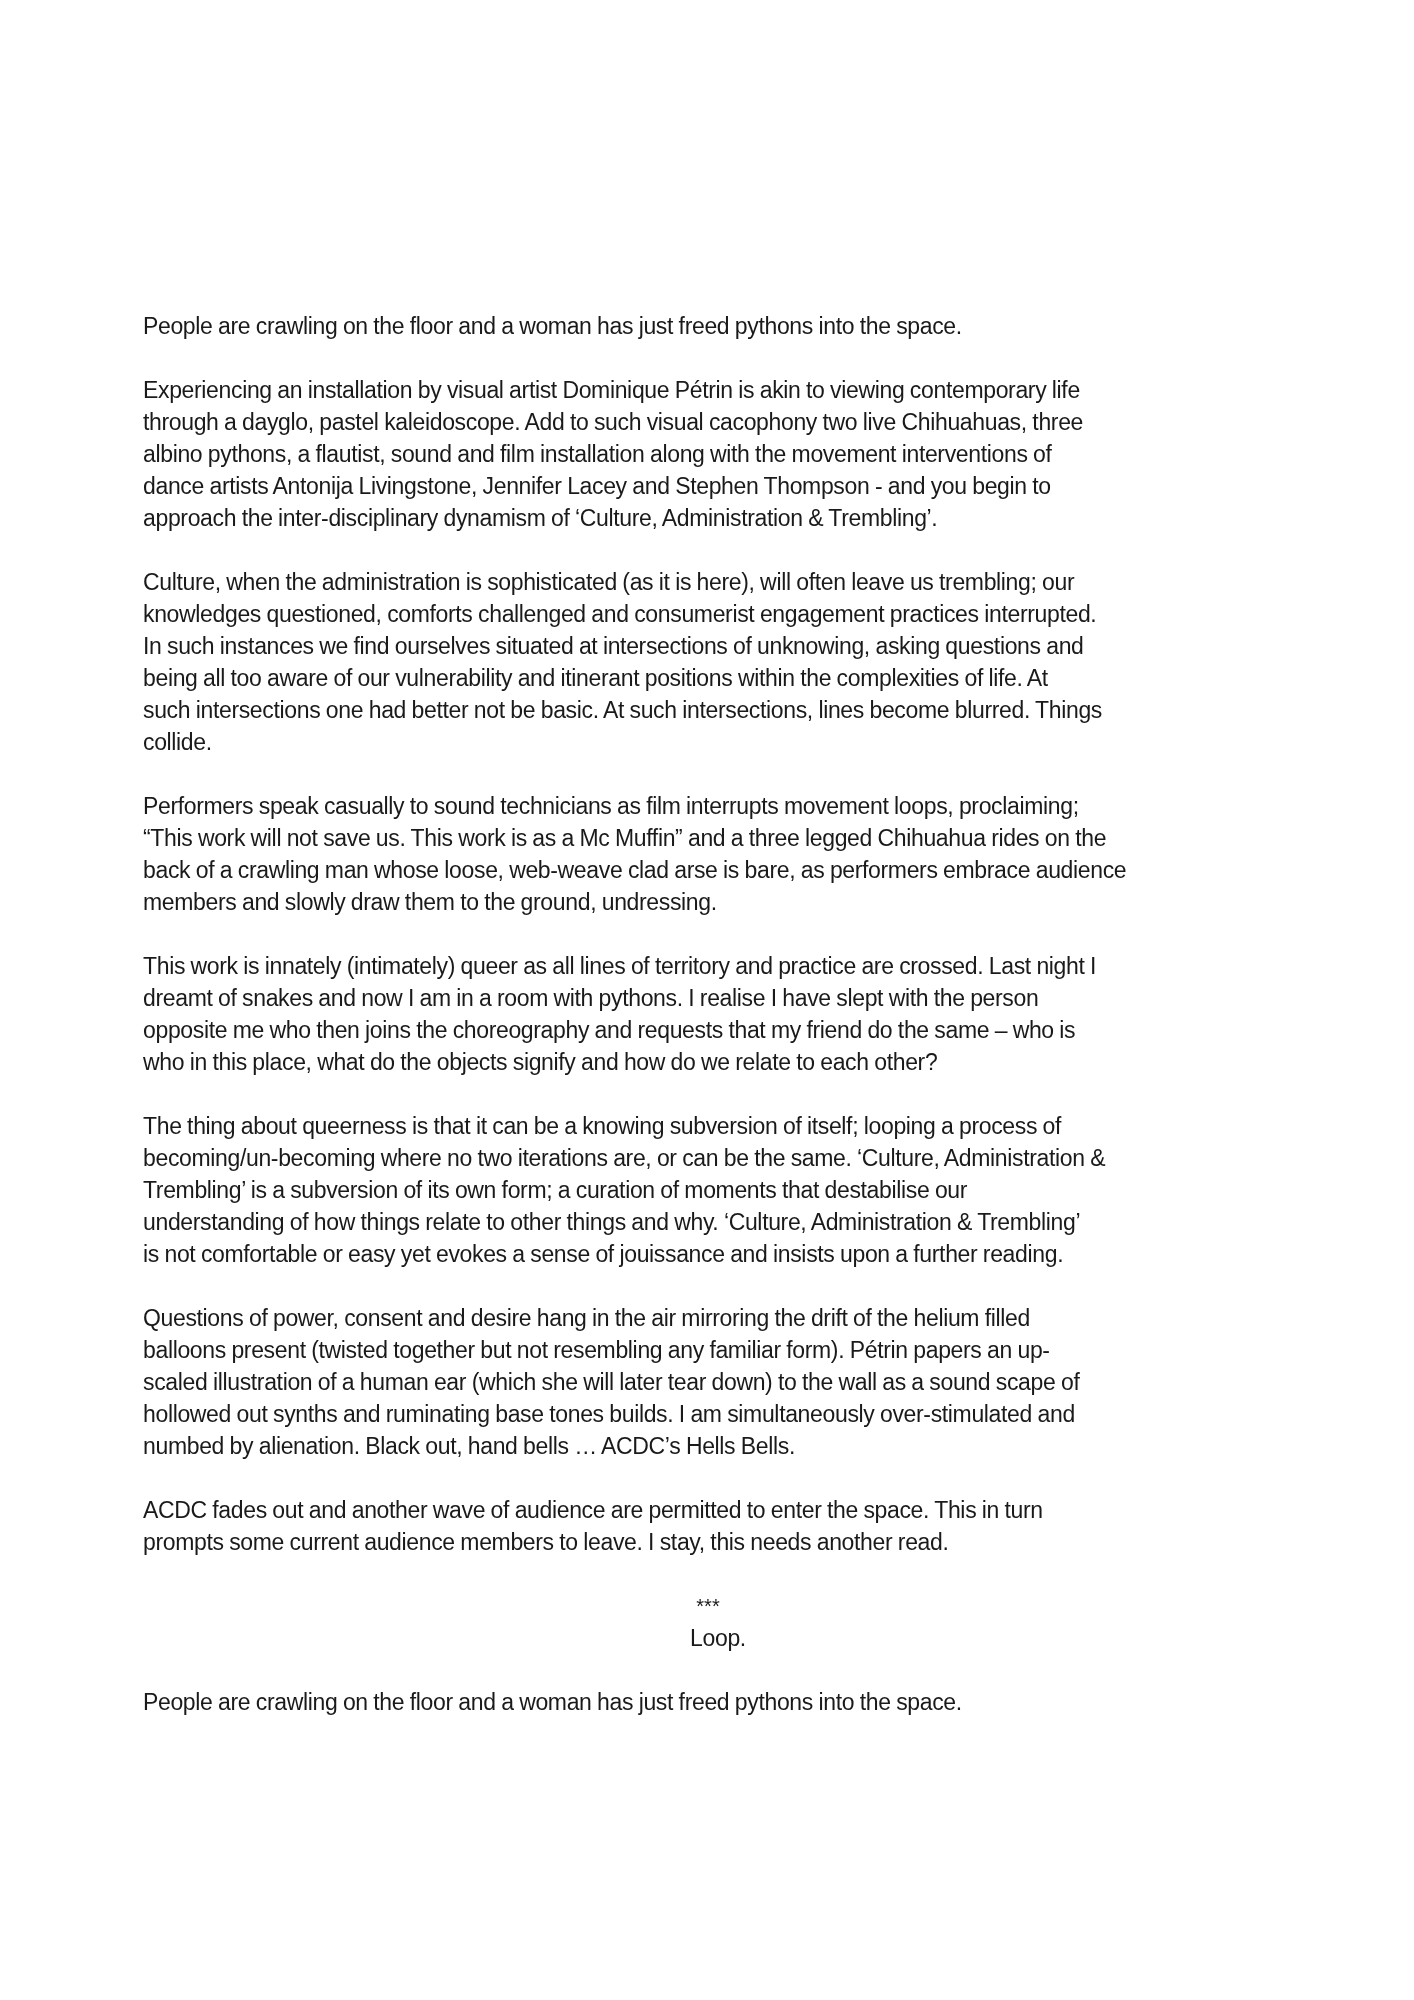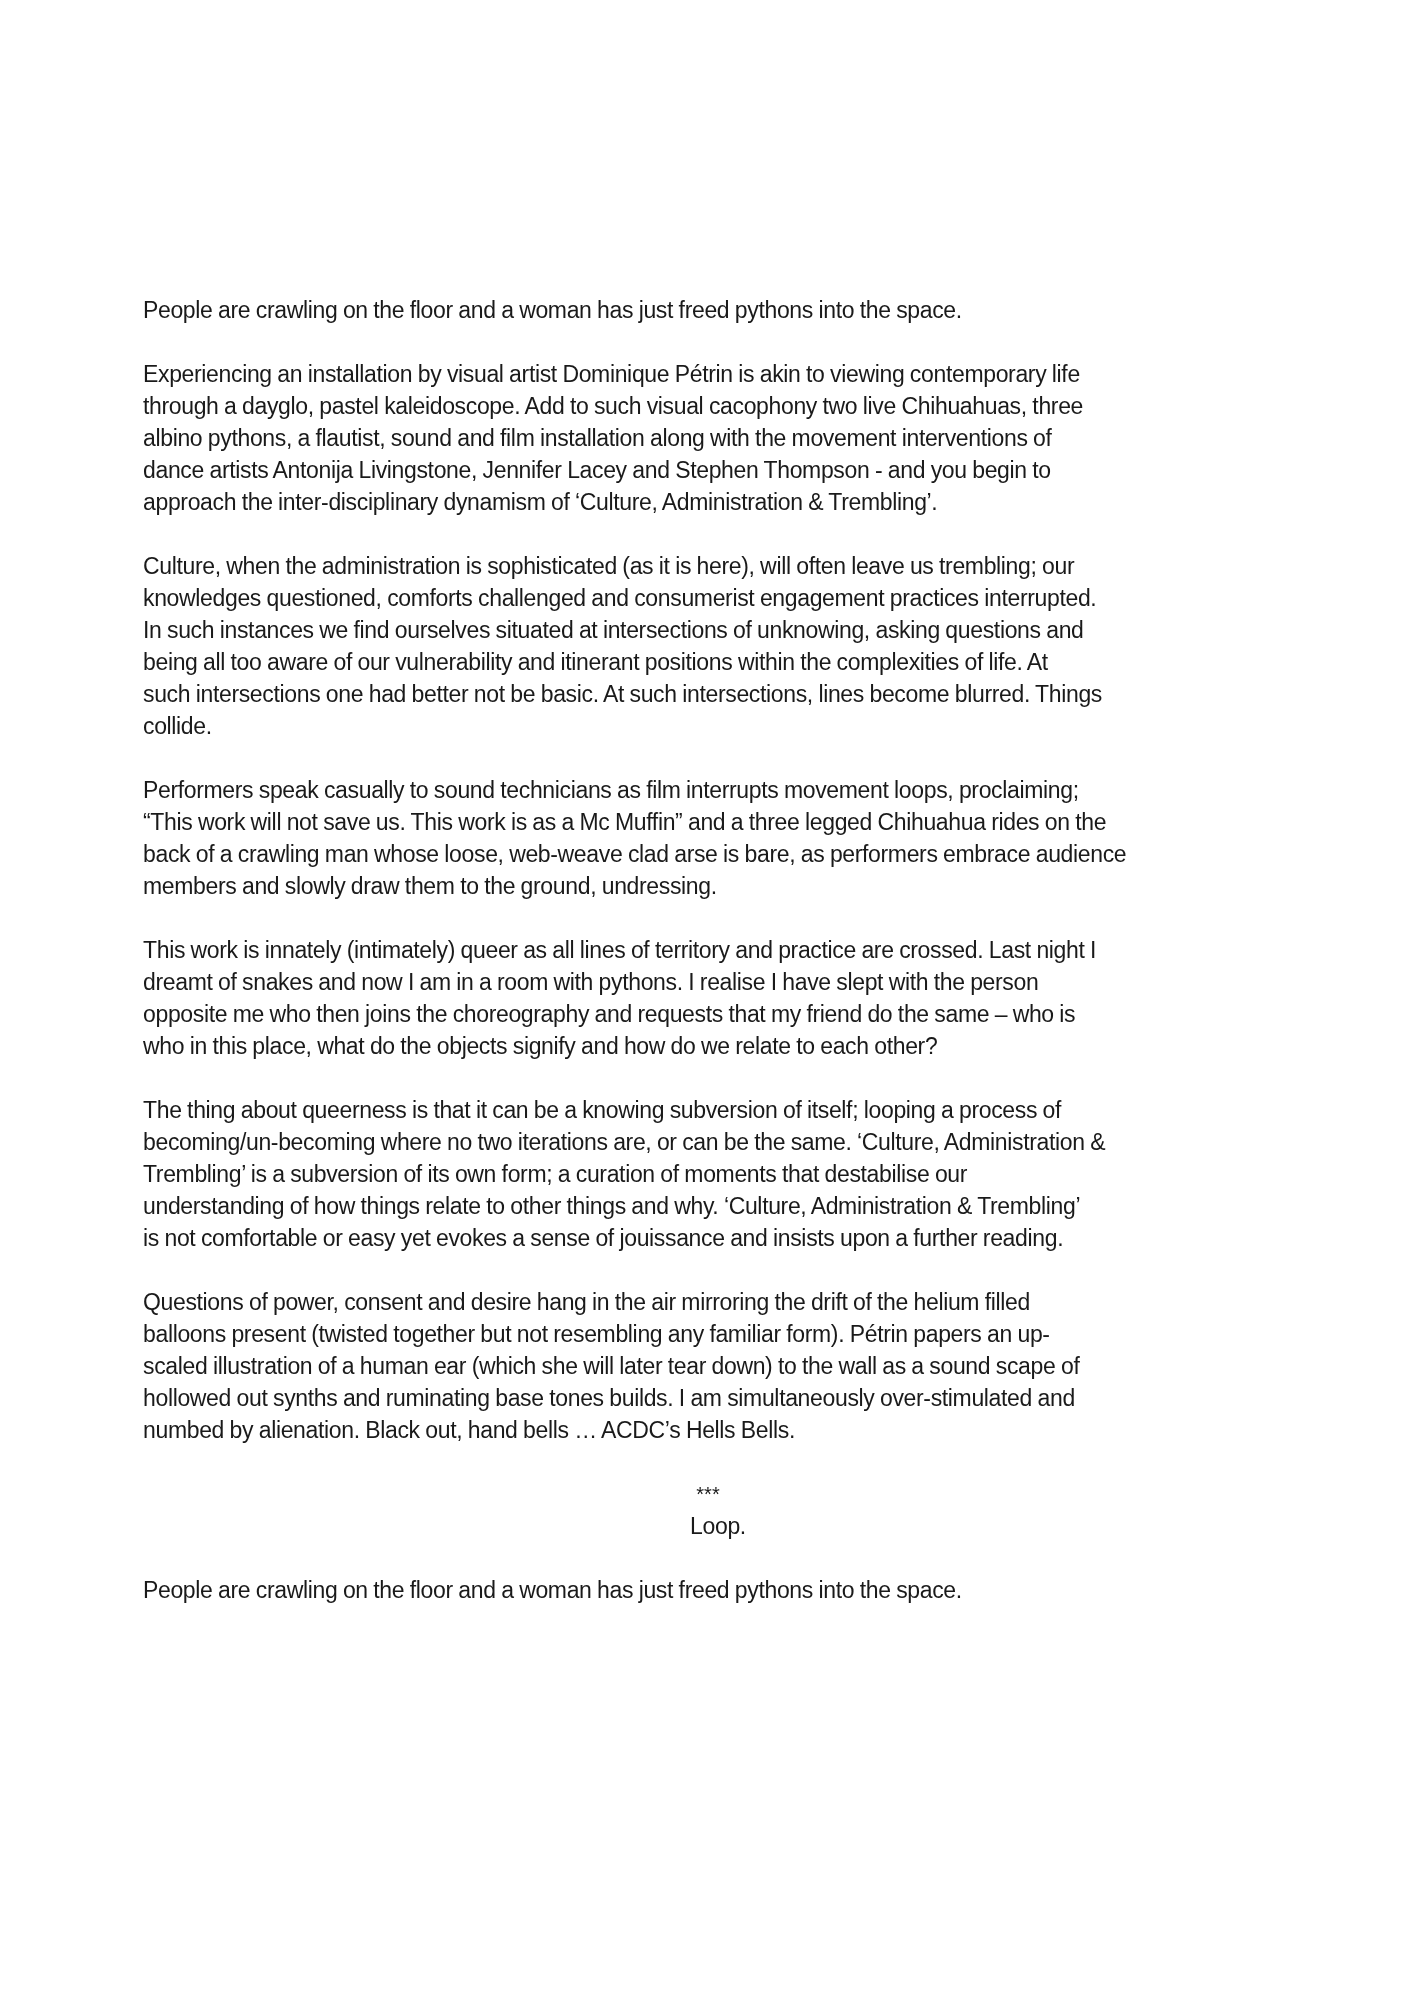--- a/index.html
+++ b/index.html
@@ -15,21 +15,21 @@
       font-family: "Liberation Sans", sans-serif;
       color: #1a1a1a;
     }
     .page {
       position: absolute;
       left: 143px;
       top: 294px;
       width: 1150px;
     }
     .para {
-      margin: 0 0 32px 0;
+      margin: 16px 0 32px 0;
       font-size: 23px;
       line-height: 32px;
       letter-spacing: -0.35px;
       word-spacing: -0.5px;
       white-space: pre-line;
     }
     .separator {
       margin: 0;
       text-align: center;
       font-size: 20px;
@@ -68,16 +68,18 @@
   <p class="para">The thing about queerness is that it can be a knowing subversion of itself; looping a process of
 becoming/un-becoming where no two iterations are, or can be the same. ‘Culture, Administration &amp;
 Trembling’ is a subversion of its own form; a curation of moments that destabilise our
 understanding of how things relate to other things and why. ‘Culture, Administration &amp; Trembling’
 is not comfortable or easy yet evokes a sense of jouissance and insists upon a further reading.</p>
   <p class="para">Questions of power, consent and desire hang in the air mirroring the drift of the helium filled
 balloons present (twisted together but not resembling any familiar form). Pétrin papers an up-
 scaled illustration of a human ear (which she will later tear down) to the wall as a sound scape of
 hollowed out synths and ruminating base tones builds. I am simultaneously over-stimulated and
 numbed by alienation. Black out, hand bells … ACDC’s Hells Bells.</p>
+  <p class="para">ACDC fades out and another wave of audience are permitted to enter the space. This in turn
+prompts some current audience members to leave. I stay, this needs another read.</p>
   <p class="separator">***</p>
   <p class="para after-sep">Loop.</p>
   <p class="para">People are crawling on the floor and a woman has just freed pythons into the space.</p>
 </div>
 
 </body></html>

